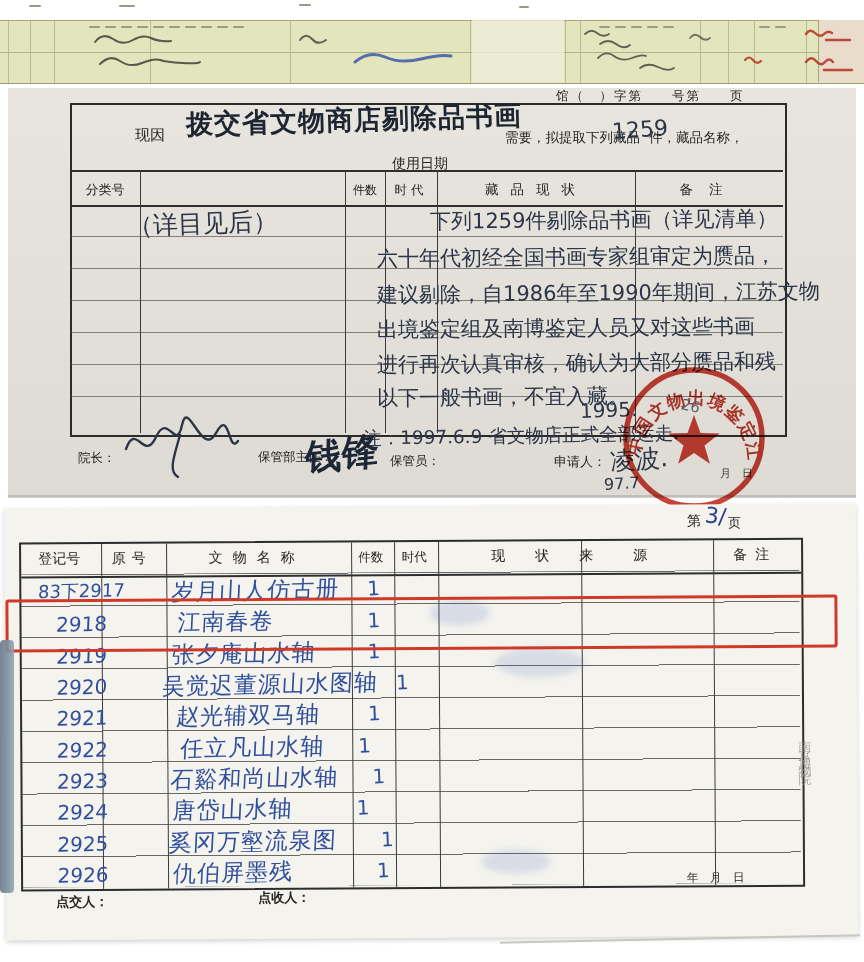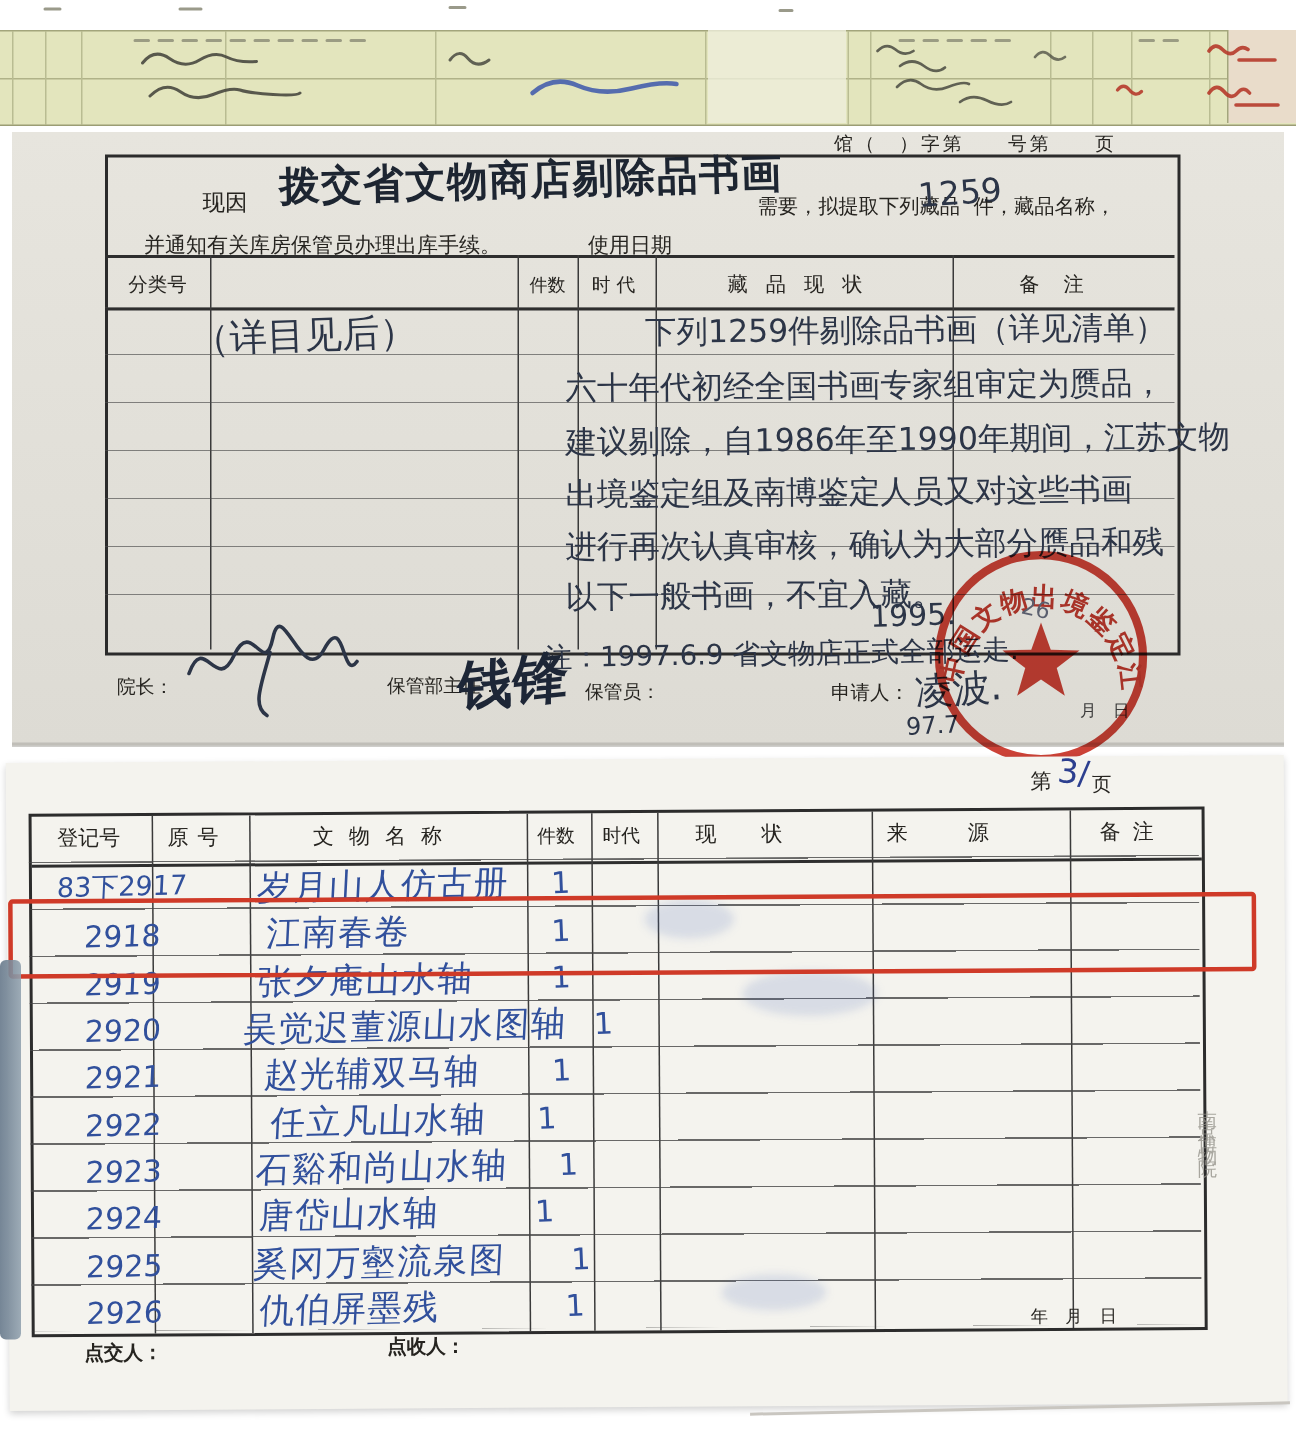--- a/index.html
+++ b/index.html
@@ -113,21 +113,20 @@
   <div class="abs f1box"></div>
   <div class="abs f1grid"></div>
   <div class="abs f1rows"></div>
 
   <span class="abs pr nosel" style="left:135px;top:126px;font-size:15px">现因</span>
   <span class="abs hw ink1 nosel" style="left:186px;top:102px;font-size:27px;font-weight:bold;
         letter-spacing:1px;transform:rotate(-1.5deg);color:#1d2531">拨交省文物商店剔除品书画</span>
   <span class="abs pr nosel" style="left:505px;top:129px;font-size:13.5px">需要，拟提取下列藏品</span>
   <span class="abs hw ink1 nosel" style="left:612px;top:117px;font-size:22px;transform:rotate(-4deg)">1259</span>
   <span class="abs pr nosel" style="left:649px;top:129px;font-size:13.5px">件，藏品名称，</span>
-  <span class="abs pr nosel" style="left:96px;top:155px;font-size:14px">并通知有关库房保管员办理出库手续。</span>
   <span class="abs pr nosel" style="left:392px;top:155px;font-size:14px">使用日期</span>
 
   <span class="abs pr" style="left:70px;top:181px;width:70px;text-align:center;font-size:13px">分类号</span>
   <span class="abs pr" style="left:345px;top:182px;width:40px;text-align:center;font-size:12px">件数</span>
   <span class="abs pr" style="left:385px;top:182px;width:52px;text-align:center;font-size:12.5px;letter-spacing:4px">时代</span>
   <span class="abs pr" style="left:437px;top:181px;width:198px;text-align:center;font-size:13.5px;letter-spacing:12px">藏品现状</span>
   <span class="abs pr" style="left:635px;top:181px;width:148px;text-align:center;font-size:13.5px;letter-spacing:16px">备注</span>
 
   <span class="abs hw ink1 nosel" style="left:128px;top:207px;font-size:25px;transform:rotate(-2deg)">（详目见后）</span>
 
@@ -174,22 +173,22 @@
     <span class="abs pr nosel" style="left:729px;top:516px;font-size:13px">页</span>
 
     <div class="abs f2table"></div>
     <div class="abs f2rows"></div>
 
     <span class="abs pr" style="left:20px;top:548px;width:80px;text-align:center;font-size:14px">登记号</span>
     <span class="abs pr" style="left:100px;top:548px;width:65px;text-align:center;font-size:14px;letter-spacing:6px">原号</span>
     <span class="abs pr" style="left:165px;top:548px;width:185px;text-align:center;font-size:14px;letter-spacing:10px">文物名称</span>
     <span class="abs pr" style="left:350px;top:549px;width:43px;text-align:center;font-size:12.5px">件数</span>
     <span class="abs pr" style="left:393px;top:549px;width:44px;text-align:center;font-size:12.5px">时代</span>
-    <span class="abs pr" style="left:437px;top:548px;width:143px;text-align:center;font-size:14px;letter-spacing:30px">现状</span>
-    <span class="abs pr" style="left:580px;top:548px;width:132px;text-align:center;font-size:14px;letter-spacing:40px">来源</span>
+    <span class="abs pr" style="left:437px;top:548px;width:143px;text-align:right;font-size:14px;letter-spacing:30px">现状</span>
+    <span class="abs pr" style="left:580px;top:548px;width:132px;font-size:14px;letter-spacing:40px">来源</span>
     <span class="abs pr" style="left:712px;top:548px;width:88px;text-align:center;font-size:14px;letter-spacing:8px">备注</span>
 
     <div>
       <span class="abs hw ink2 reg" style="top:577px;font-size:18px">83下2917</span>
       <span class="abs hw ink2 nm" style="left:172px;top:574px">岁月山人仿古册</span>
       <span class="abs hw ink2 qt" style="left:368px;top:576px">1</span>
     </div>
     <div>
       <span class="abs hw ink2 reg" style="top:610px">2918</span>
       <span class="abs hw ink2 nm" style="left:178px;top:605px">江南春卷</span>

